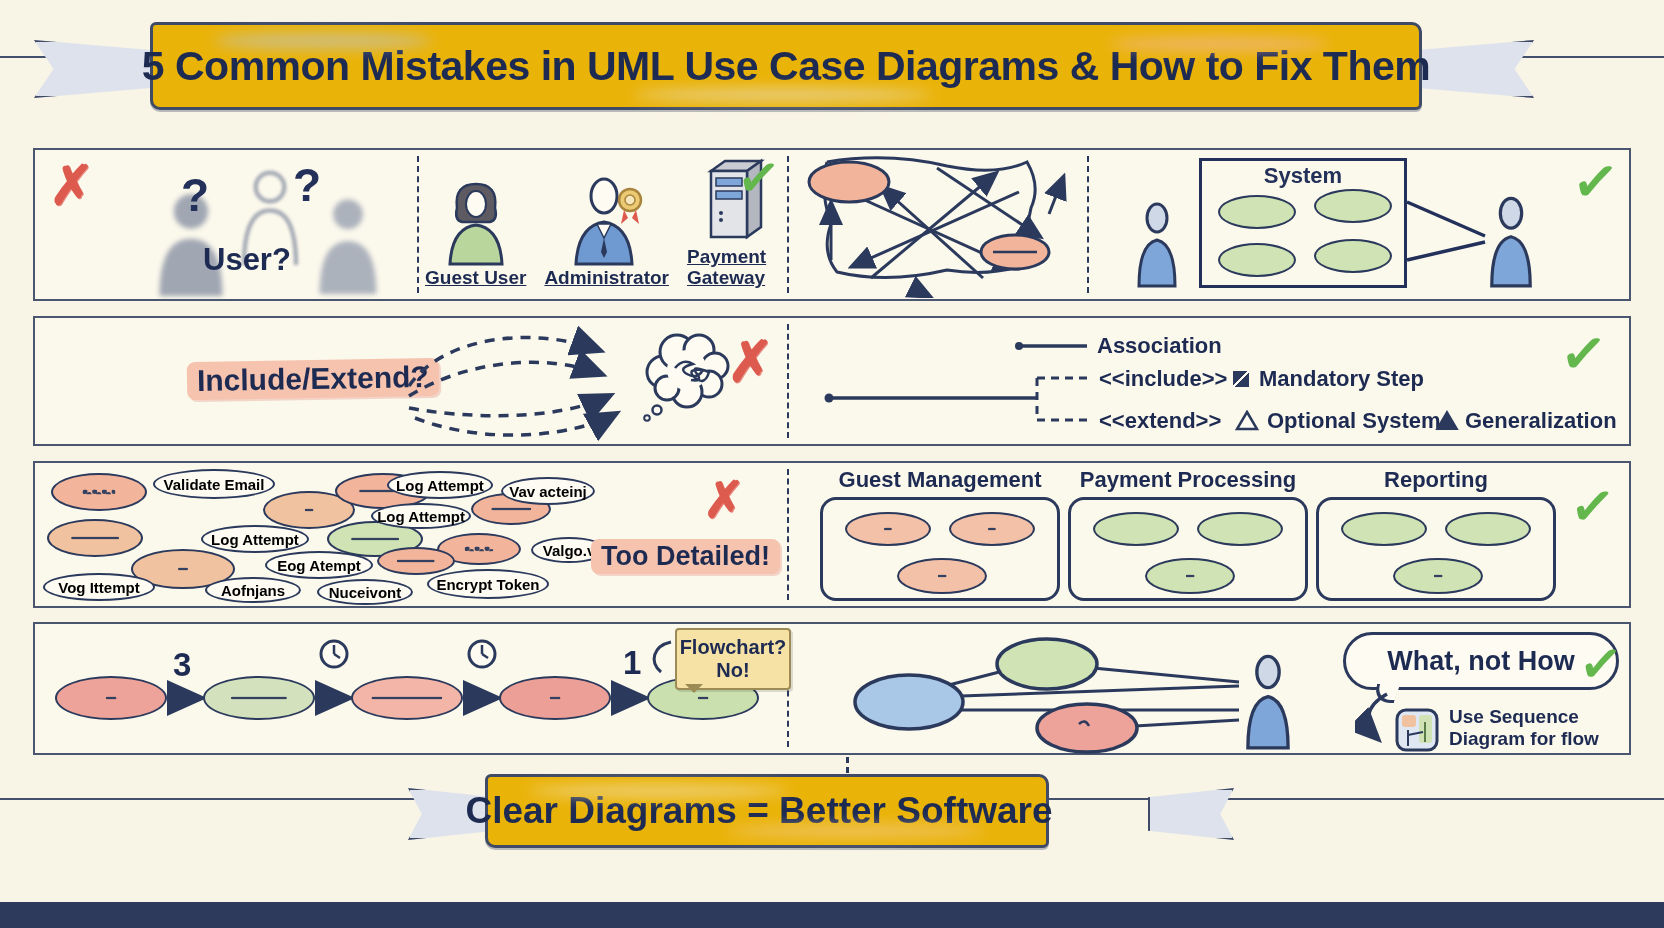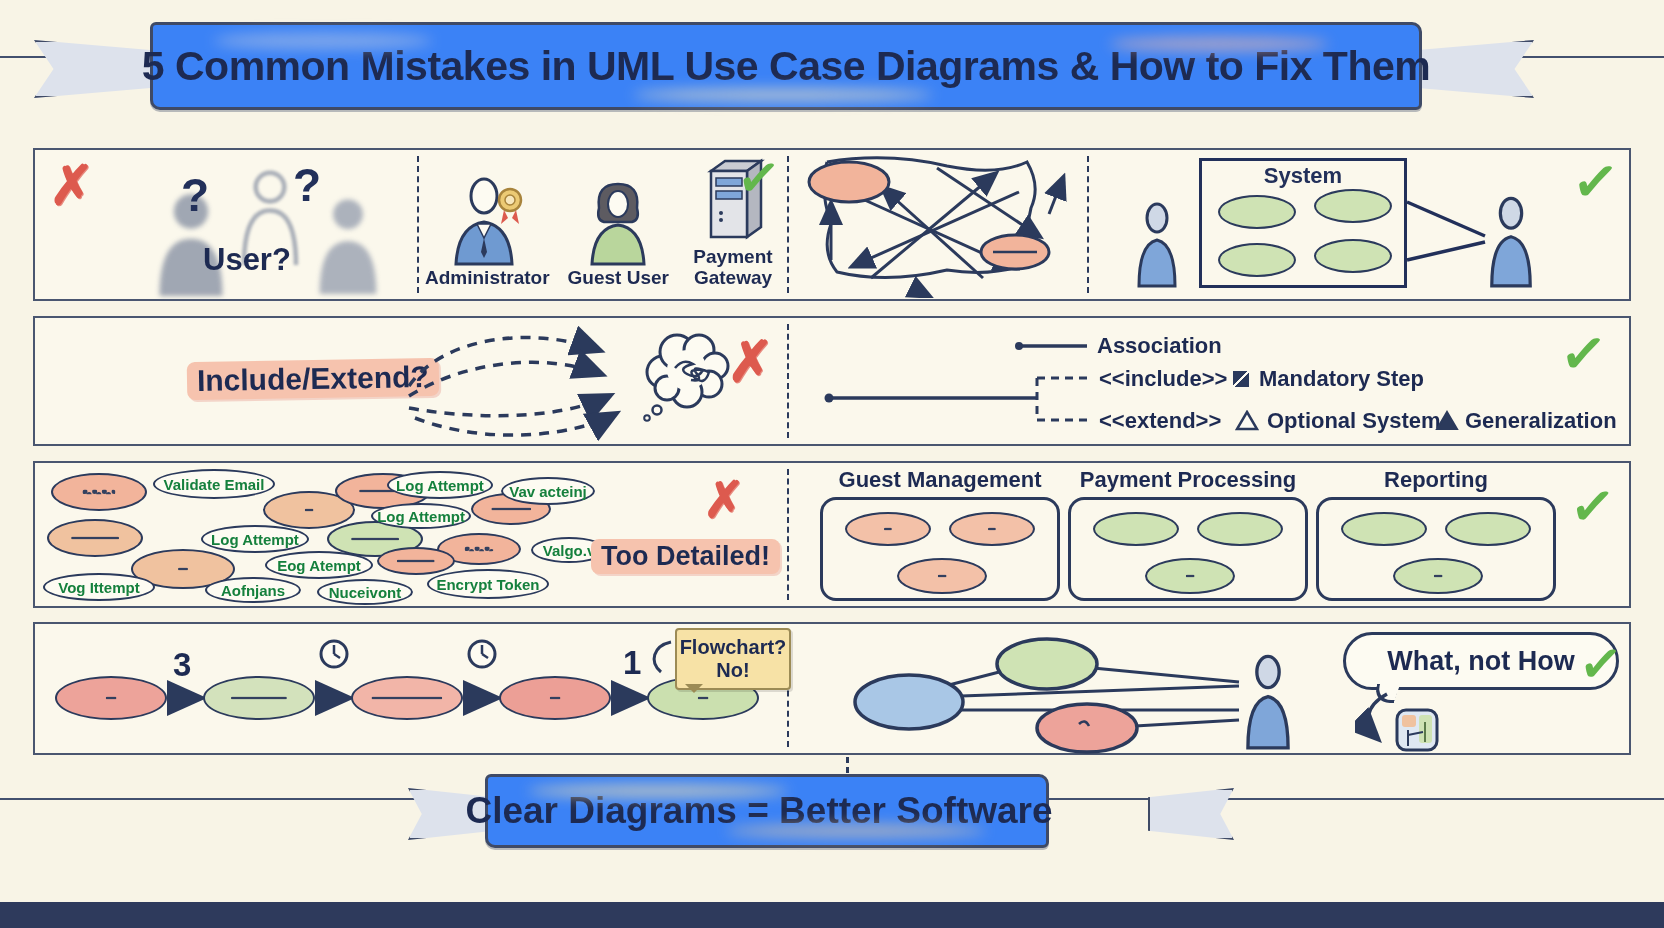--- a/index.html
+++ b/index.html
@@ -6,42 +6,42 @@
   *{box-sizing:border-box;}
   #stage{
     position:relative;width:1664px;height:928px;overflow:hidden;
     background:#f8f4e6;
     font-family:"Liberation Sans",sans-serif;
     color:#22305a;
   }
   .hline{position:absolute;left:0;width:100%;height:0;border-top:2.5px solid #43506e;z-index:0;}
   
   .banner-main{
-    position:absolute;background:#3b82f6;border:3px solid #3f4a66;z-index:2;
+    position:absolute;background:#eab308;border:3px solid #3f4a66;z-index:2;
     display:flex;align-items:center;justify-content:center;
     border-radius:6px 10px 6px 10px;
     box-shadow:0 2px 0 rgba(63,74,102,.35);
   }
   .banner-title{font-size:41px;font-weight:bold;color:#1d2a52;letter-spacing:-.5px;white-space:nowrap;}
   .tail{position:absolute;background:#dde2ec;z-index:1;}
   .tail.l{clip-path:polygon(0 0,100% 18%,100% 82%,0 100%,16% 50%);}
   .tail.r{clip-path:polygon(0 18%,100% 0,84% 50%,100% 100%,0 82%);}
   .smudge{position:absolute;border-radius:50%;filter:blur(7px);z-index:3;pointer-events:none;}
   
   .row{position:absolute;left:33px;width:1598px;border:2.5px solid #4a5670;background:#fbf8ec;z-index:2;}
   .sec{position:absolute;top:0;bottom:0;}
   .divider{position:absolute;top:6px;bottom:6px;width:0;border-left:2.5px dashed #2b3a5c;}
   .cross{position:absolute;font-weight:900;color:#dd5a4e;line-height:1;text-shadow:1px 1px 0 #e88b7f;}
   .check{position:absolute;font-weight:900;color:#63b74c;line-height:1;transform:rotate(6deg);}
   .hand{font-weight:bold;color:#1d2a52;}
   .hl{background:#f6c3ae;border-radius:8px;padding:2px 10px;box-shadow:2px 2px 0 #f3d4c8;}
   
   .ov{position:absolute;border:2.5px solid #2b3a5c;border-radius:50%;}
   .ov-label{background:#fdfbf2;display:flex;align-items:center;justify-content:center;
-    font-size:15px;font-weight:bold;color:#15803d;text-align:center;padding:0 5px;white-space:nowrap;}
+    font-size:15px;font-weight:bold;color:#000000;text-align:center;padding:0 5px;white-space:nowrap;}
   .scrib{position:absolute;left:50%;top:50%;transform:translate(-50%,-50%);
     width:52%;height:0;border-top:3px solid #33405f;border-radius:3px;}
   .scrib.dot{width:36%;border-top-style:dotted;border-top-width:5px;}
   .scrib.tiny{width:10%;}
   
   .group-box{position:absolute;border:3px solid #2b3a5c;border-radius:16px;background:transparent;}
   .group-title{position:absolute;width:240px;text-align:center;font-size:22px;font-weight:bold;color:#1d2a52;}
   
   .note-yellow{position:absolute;background:#f7e2a6;border:2px solid #9c8b55;border-radius:4px;
     display:flex;align-items:center;justify-content:center;text-align:center;
@@ -50,21 +50,21 @@
     border-top-color:#9c8b55;}
   .bubble{position:absolute;background:#fdfbf2;border:3.5px solid #2b3a5c;border-radius:32px;
     display:flex;align-items:center;justify-content:center;font-size:27px;font-weight:bold;color:#1d2a52;}
   .bubble:after{content:"";position:absolute;left:28px;bottom:-16px;width:20px;height:16px;
     background:#fdfbf2;border-bottom:3.5px solid #2b3a5c;border-left:3.5px solid #2b3a5c;
     border-radius:0 0 0 22px;transform:skewX(-18deg);}
   .legend-text{position:absolute;font-size:22px;font-weight:bold;color:#1d2a52;white-space:nowrap;}
   .sq-icon{position:absolute;width:16px;height:16px;background:#2b3a5c;
     background-image:linear-gradient(135deg,transparent 44%,#fdfbf2 44%,#fdfbf2 56%,transparent 56%);}
   .fig{display:flex;flex-direction:column;align-items:center;}
-  .fig-label{font-size:19px;font-weight:bold;color:#1d2a52;text-align:center;line-height:1.1;margin-top:2px;}
+  .fig-label{font-size:19px;font-weight:bold;color:#1d2a52;line-height:1.1;margin-top:2px;text-decoration:underline;}
   .ghost{position:absolute;filter:blur(2.6px);opacity:.8;}
   .qmark{position:absolute;font-size:46px;font-weight:bold;color:#22305a;}
   .stub{position:absolute;border-left:3px dashed #2b3a5c;width:0;z-index:1;}
   .bottom-strip{position:absolute;left:0;top:902px;width:100%;height:26px;background:#2e3a5c;z-index:4;}
   svg{display:block;}
 </style>
 </head>
 <body>
 
 <div id="stage">
@@ -107,40 +107,40 @@
             <circle cx="30" cy="15" r="11" fill="#99a1b1"></circle>
             <path d="M9,74 Q9,35 30,35 Q51,35 51,74 Z" fill="#99a1b1"></path>
           </svg>
       </div>
       <div class="qmark" style="left:146px;top:18px;">?</div>
       <div class="qmark" style="left:258px;top:8px;">?</div>
       <div class="hand" style="position:absolute;left:168px;top:92px;font-size:31px;">User?</div>
     </div>
 
     <div class="sec" style="left:382px;width:370px;display:flex;align-items:flex-end;justify-content:center;gap:18px;padding:8px 6px 10px;">
+      <div class="fig">
+        <svg width="72" height="88" viewBox="0 0 72 88">
+          <path d="M17,30 Q14,6 36,6 Q58,6 55,30 Q58,42 50,44 L22,44 Q14,42 17,30 Z" fill="#5d5b61" stroke="#2b3a5c" stroke-width="2.5"></path>
+          <ellipse cx="36" cy="26" rx="10" ry="13" fill="#fdfbf2" stroke="#2b3a5c" stroke-width="2"></ellipse>
+          <path d="M10,86 Q12,50 36,47 Q60,50 62,86 Z" fill="#b9d69c" stroke="#2b3a5c" stroke-width="3"></path>
+        </svg>
+        <div class="fig-label">Guest User</div>
+      </div>
       <div class="fig">
         <svg width="78" height="92" viewBox="0 0 78 92">
           <ellipse cx="36" cy="22" rx="13" ry="17" fill="#fdfbf2" stroke="#2b3a5c" stroke-width="3"></ellipse>
           <path d="M8,90 Q10,52 36,48 Q62,52 64,90 Z" fill="#6f9ad1" stroke="#2b3a5c" stroke-width="3"></path>
           <polygon points="29,50 36,64 43,50" fill="#fdfbf2" stroke="#2b3a5c" stroke-width="1.5"></polygon>
           <path d="M36,64 L33,78 L36,84 L39,78 Z" fill="#2b3a5c"></path>
           <circle cx="62" cy="26" r="11" fill="#ecca74" stroke="#a8843c" stroke-width="2.5"></circle>
           <circle cx="62" cy="26" r="5" fill="#f7e7bd" stroke="#a8843c" stroke-width="1.5"></circle>
           <polygon points="56,36 53,50 60,44" fill="#dd5a4e"></polygon>
           <polygon points="68,36 71,50 64,44" fill="#dd5a4e"></polygon>
         </svg>
         <div class="fig-label">Administrator</div>
-      </div>
-      <div class="fig">
-        <svg width="72" height="88" viewBox="0 0 72 88">
-          <path d="M17,30 Q14,6 36,6 Q58,6 55,30 Q58,42 50,44 L22,44 Q14,42 17,30 Z" fill="#5d5b61" stroke="#2b3a5c" stroke-width="2.5"></path>
-          <ellipse cx="36" cy="26" rx="10" ry="13" fill="#fdfbf2" stroke="#2b3a5c" stroke-width="2"></ellipse>
-          <path d="M10,86 Q12,50 36,47 Q60,50 62,86 Z" fill="#b9d69c" stroke="#2b3a5c" stroke-width="3"></path>
-        </svg>
-        <div class="fig-label">Guest User</div>
       </div>
       <div class="fig">
         <svg width="64" height="88" viewBox="0 0 64 88">
           <polygon points="10,14 24,4 60,4 46,14" fill="#c9cbd2" stroke="#2b3a5c" stroke-width="2.5"></polygon>
           <polygon points="46,14 60,4 60,70 46,80" fill="#b4b7c0" stroke="#2b3a5c" stroke-width="2.5"></polygon>
           <rect x="10" y="14" width="36" height="66" fill="#e3e4e8" stroke="#2b3a5c" stroke-width="2.5"></rect>
           <rect x="15" y="21" width="26" height="8" fill="#7fa6d9" stroke="#2b3a5c" stroke-width="1.5"></rect>
           <rect x="15" y="34" width="26" height="8" fill="#7fa6d9" stroke="#2b3a5c" stroke-width="1.5"></rect>
           <circle cx="20" cy="56" r="2" fill="#2b3a5c"></circle>
             <circle cx="20" cy="63" r="2" fill="#2b3a5c"></circle>
@@ -422,20 +422,21 @@
         <path d="M32,4 C10,16 8,34 22,48" fill="none" stroke="#2b3a5c" stroke-width="3.5" marker-end="url(#ah4)"></path>
       </svg>
       <svg style="position:absolute;left:608px;top:84px;" width="44" height="44" viewBox="0 0 44 44">
         <rect x="2" y="2" width="40" height="40" rx="9" fill="#dfe8f2" stroke="#2b3a5c" stroke-width="3"></rect>
         <rect x="7" y="7" width="14" height="12" rx="3" fill="#f0c29f"></rect>
         <rect x="24" y="7" width="13" height="28" rx="3" fill="#cfe3b4"></rect>
         <line x1="13" y1="22" x2="13" y2="38" stroke="#2b3a5c" stroke-width="2"></line>
         <line x1="30" y1="14" x2="30" y2="34" stroke="#5b7a4a" stroke-width="2"></line>
         <line x1="13" y1="27" x2="28" y2="24" stroke="#2b3a5c" stroke-width="2"></line>
       </svg>
+      <div style="position:absolute;left:662px;top:82px;width:176px;font-size:19px;font-weight:bold;line-height:1.15;color:#1d2a52;">Use Sequence Diagram for flow</div>
     </div>
   </div>
 
   <div class="tail l" style="left:408px;top:788px;width:86px;height:52px;border:2px solid #3f4a66;"></div>
   <div class="tail r" style="left:1148px;top:788px;width:86px;height:52px;border:2px solid #3f4a66;"></div>
   <div class="banner-main" style="left:485px;top:774px;width:564px;height:74px;">
     <div class="smudge" style="left:40px;top:8px;width:260px;height:12px;background:#f0dfae;opacity:.7;"></div>
     <div class="smudge" style="right:60px;bottom:8px;width:260px;height:12px;background:#f2cf9e;opacity:.6;"></div>
     <span style="font-size:37px;font-weight:bold;color:#1d2a52;white-space:nowrap;">Clear Diagrams = Better Software</span>
     <svg style="margin-left:16px;transform:rotate(38deg);" width="52" height="52" viewBox="0 0 52 52">

